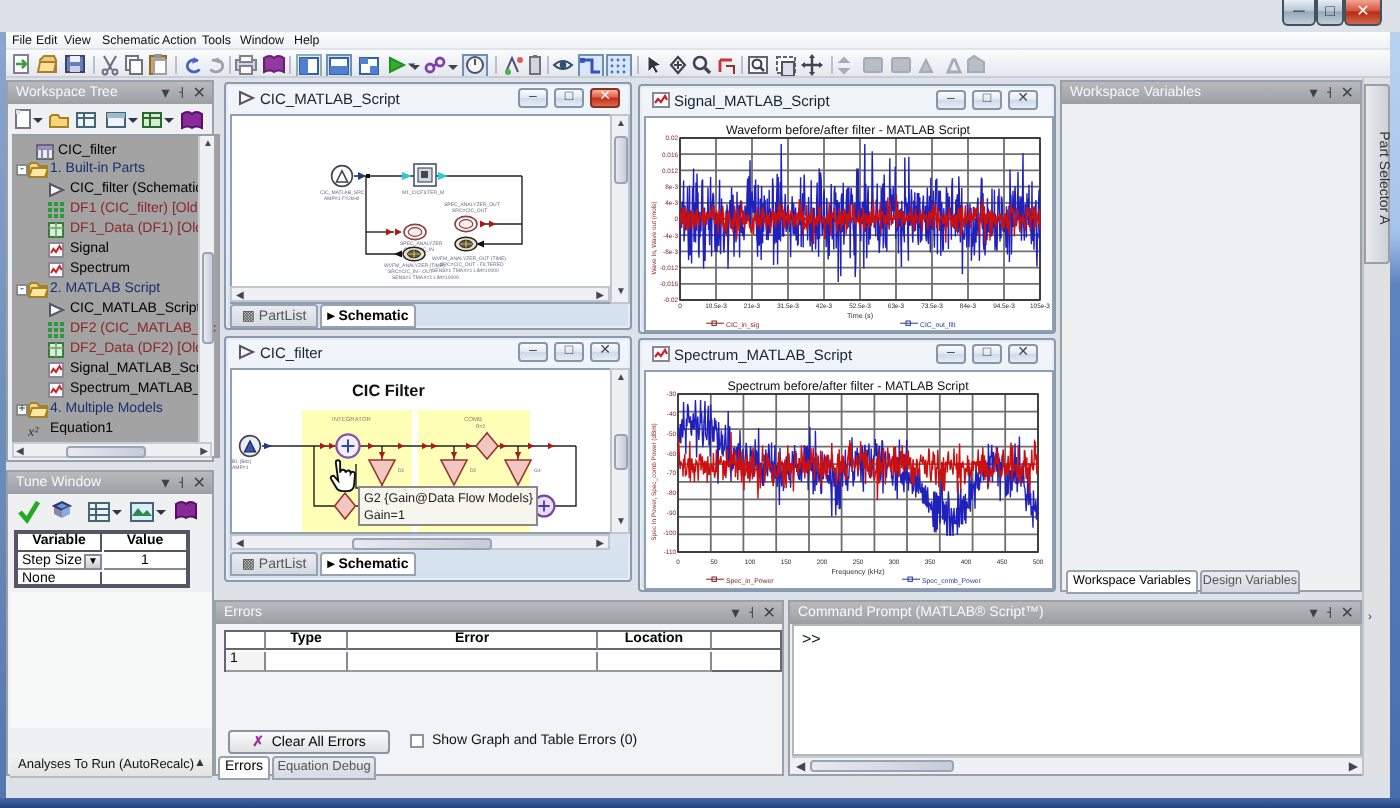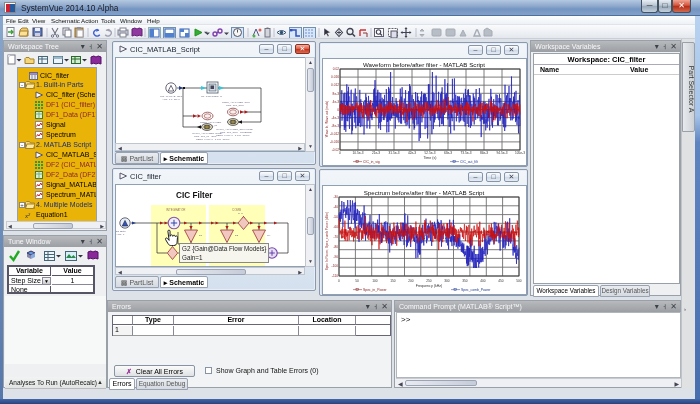--- a/index.html
+++ b/index.html
@@ -32,27 +32,20 @@
 .wtitle{position:absolute;left:2px;top:1px;right:2px;height:13px;font-size:7.5px;color:#1a2330;line-height:13px}
 .wbt{position:absolute;top:2px;width:15px;height:10px;border:1px solid #8795a8;border-radius:2px;background:linear-gradient(#fcfdfe,#dfe7f0 50%,#cdd9e8 50%,#e6ecf4);font-size:7px;color:#445;text-align:center;line-height:8px}
 .wbt.red{background:linear-gradient(#f2b0a2,#e06048 45%,#c03018 50%,#d86a50);border-color:#8a3020;color:#fff}
 .wcontent{position:absolute;background:#fff;border:1px solid #90a0b4}
 .tabs{position:absolute;font-size:7px}
 .tab{position:absolute;top:0;height:12px;border:1px solid #98a2b0;border-top:1px solid #98a2b0;background:linear-gradient(#e9ecf0,#d5dae1);color:#555;text-align:center;border-radius:2px 2px 0 0}
 .tab.act{background:#fff;color:#000;font-weight:bold}
 </style></head><body>
 <div id="app">
 
-<div id="tbar" class="abs">
-  <div class="logo abs">
-        <i></i>
-        <b></b>
-      </div>
-  <div class="t abs">SystemVue 2014.10 Alpha</div>
-</div>
 <div class="winbtns abs" style="left:641px;width:59px">
   <div class="wb" style="left:0;width:17px">─</div>
   <div class="wb" style="left:17px;width:14px">□</div>
   <div class="wb close" style="left:31px;width:19px">✕</div>
 </div>
 
 <div id="menu" class="abs">
   <span style="left:6px">File</span>
       <span style="left:18px">Edit</span>
       <span style="left:32px">View</span>
@@ -210,21 +203,21 @@
 <rect x="31.5" y="2.5" width="9" height="7" fill="#eef4fa" stroke="#467"></rect>
         <path d="M31.5 5h9M35 2.5v7" stroke="#467"></path>
 <rect x="46.5" y="2.5" width="9" height="7" fill="#eef4fa" stroke="#467"></rect>
         <rect x="46.5" y="2.5" width="9" height="2.5" fill="#9bc"></rect>
         <path d="M57 5l2.5 2.5 2.5-2.5z" fill="#334"></path>
 <rect x="64.5" y="2.5" width="9" height="7" fill="#d2ecd2" stroke="#2a6a2a"></rect>
         <path d="M64.5 5h9M68 2.5v7" stroke="#2a6a2a"></path>
         <path d="M75 5l2.5 2.5 2.5-2.5z" fill="#334"></path>
 <path d="M84 3q3-2 5 0 2-2 5 0v7q-3-1.5-5 0-2-1.5-5 0z" fill="#8a2a9a" stroke="#551166"></path>
 </svg>
-<div class="abs" style="left:13px;top:26px;width:80px;height:162px;background:#eab308;border:1px solid #98a0aa;overflow:hidden">
+<div class="abs" style="left:2px;top:26px;width:104px;height:162px;background:#a3a3a3;border:1px solid #98a0aa;overflow:hidden">
 <span class="abs" style="left:11px;top:3.5px;line-height:0;font-size:0"><svg width="9" height="8" viewBox="0 0 9 8">
             <rect x="0.5" y="0.5" width="8" height="7" fill="#e8eef4" stroke="#667"></rect>
             <path d="M0.5 2.5h8M3 2.5v5M6 2.5v5" stroke="#889" fill="none"></path>
             <rect x="1" y="1" width="7" height="1.5" fill="#a8c"></rect>
           </svg></span>
         <span class="abs" style="left:22px;top:3.5px;font-size:7px;line-height:8px;white-space:nowrap;color:#000">CIC_filter</span>
 <span class="abs" style="left:1px;top:13.5px;width:6px;height:6px;border:1px solid #888;background:#fff;font-size:6px;line-height:5px;text-align:center;color:#333">-</span>
         <span class="abs" style="left:7px;top:13.0px;line-height:0;font-size:0"><svg width="10" height="8" viewBox="0 0 10 8">
             <path d="M0.5 7.5v-6l1-1h3l1 1.5h4v5.5z" fill="#f5d67a" stroke="#a5822a"></path>
             <path d="M0.5 7.5l1.5-4.5h8l-1.5 4.5z" fill="#ffe9a0" stroke="#a5822a"></path>
@@ -511,20 +504,24 @@
   <div class="sbthumb abs" style="left:60px;top:0.5px;width:70px;height:6px"></div>
   <div class="arr abs" style="right:2px;top:1px;font-size:5px">▶</div>
  </div>
  <div class="tabs" style="left:2px;top:107px;width:200px;height:13px">
   <div class="tab" style="left:0;width:44px;line-height:11px;white-space:nowrap">▩ PartList</div>
   <div class="tab act" style="left:45px;width:48px;line-height:11px;white-space:nowrap">▸ Schematic</div>
  </div>
 </div>
 
 <div class="win" style="left:319px;top:42px;width:209px;height:125px">
+ <div class="wtitle"><svg width="9" height="8" viewBox="0 0 9 8" style="vertical-align:-1px;margin:0 2px 0 4px">
+          <rect x="0.5" y="0.5" width="8" height="7" fill="#fff" stroke="#889"></rect>
+          <path d="M1.5 5.5l1.5-2 1.5 1.5 2-3 1 2" stroke="#c22" fill="none" stroke-width="1.1"></path>
+        </svg>Signal_MATLAB_Script</div>
  <div class="wbt" style="left:148px;width:15px">–</div>
  <div class="wbt" style="left:166px;width:15px">□</div>
  <div class="wbt" style="left:184px;width:15px">✕</div>
  <div class="wcontent" style="left:2px;top:15px;width:205px;height:108px">
   <svg width="203" height="106" viewBox="0 0 203 106" style="position:absolute;left:0;top:0">
    <text x="101" y="8" font-size="6.2" fill="#111" text-anchor="middle">Waveform before/after filter - MATLAB Script</text>
    <rect x="17" y="10" width="180" height="81" fill="#fff"></rect>
    <g stroke="#6e6e6e" stroke-width="0.9">
             <line x1="17.0" y1="10" x2="17.0" y2="91"></line>
             <line x1="35.0" y1="10" x2="35.0" y2="91"></line>
@@ -581,20 +578,24 @@
             <line x1="30" y1="102.6" x2="39" y2="102.6" stroke="#8a2020" stroke-width="0.5"></line>
             <text x="40" y="104.3" fill="#8a2020">CIC_in_sig</text>
             <rect x="130" y="101.5" width="2.2" height="2.2" fill="none" stroke="#223a9a" stroke-width="0.5"></rect>
             <line x1="127" y1="102.6" x2="136" y2="102.6" stroke="#223a9a" stroke-width="0.5"></line>
             <text x="137" y="104.3" fill="#223a9a">CIC_out_filt</text>
           </g>
   </svg>
  </div>
 </div>
 <div class="win" style="left:319px;top:169px;width:209px;height:127px">
+ <div class="wtitle"><svg width="9" height="8" viewBox="0 0 9 8" style="vertical-align:-1px;margin:0 2px 0 4px">
+          <rect x="0.5" y="0.5" width="8" height="7" fill="#fff" stroke="#889"></rect>
+          <path d="M1.5 5.5l1.5-2 1.5 1.5 2-3 1 2" stroke="#c22" fill="none" stroke-width="1.1"></path>
+        </svg>Spectrum_MATLAB_Script</div>
  <div class="wbt" style="left:148px;width:15px">–</div>
  <div class="wbt" style="left:166px;width:15px">□</div>
  <div class="wbt" style="left:184px;width:15px">✕</div>
  <div class="wcontent" style="left:2px;top:15px;width:205px;height:110px">
   <svg width="203" height="108" viewBox="0 0 203 108" style="position:absolute;left:0;top:0">
    <text x="101" y="9" font-size="6.2" fill="#111" text-anchor="middle">Spectrum before/after filter - MATLAB Script</text>
    <rect x="16" y="11" width="180" height="79" fill="#fff"></rect>
    <g stroke="#6e6e6e" stroke-width="0.9">
             <line x1="16.0" y1="11" x2="16.0" y2="90"></line>
             <line x1="32.4" y1="11" x2="32.4" y2="90"></line>
@@ -651,27 +652,20 @@
             <rect x="131" y="102.5" width="2.2" height="2.2" fill="none" stroke="#223a9a" stroke-width="0.5"></rect>
             <line x1="128" y1="103.6" x2="137" y2="103.6" stroke="#223a9a" stroke-width="0.5"></line>
             <text x="138" y="105.3" fill="#223a9a">Spec_comb_Power</text>
           </g>
   </svg>
  </div>
 </div>
 <div class="panel abs" style="left:530px;top:40px;width:151px;height:256px">
  <div class="ptitle">Workspace Variables</div>
  <div class="pbtns">▾ ˧ ✕</div>
- <div class="abs" style="left:2px;top:12px;width:147px;height:231px;background:#fff;border:1px solid #98a0aa">
-  <div class="abs" style="left:0;top:0;right:0;height:11px;border-bottom:1px solid #aab;font-size:7.5px;font-weight:bold;text-align:center;line-height:11px">Workspace: CIC_filter</div>
-  <div class="abs" style="left:0;top:11px;right:0;height:10px;border-bottom:1px solid #ccc;font-size:7px;font-weight:bold">
-          <span class="abs" style="left:6px;top:1px">Name</span>
-          <span class="abs" style="left:96px;top:1px">Value</span>
-        </div>
- </div>
  <div class="tabs" style="left:2px;top:244px;width:147px;height:12px">
   <div class="tab act" style="left:0;width:66px;line-height:10px;font-weight:normal;font-size:6.3px;white-space:nowrap;overflow:hidden">Workspace Variables</div>
   <div class="tab" style="left:67px;width:50px;line-height:10px;font-size:6.3px;white-space:nowrap;overflow:hidden">Design Variables</div>
  </div>
 </div>
 
 <div class="panel abs" style="left:107px;top:300px;width:285px;height:88px;background:#f2f3f4">
  <div class="ptitle">Errors</div>
  <div class="pbtns">▾ ˧ ✕</div>
  <div class="abs" style="left:4px;top:14px;width:279px;height:21px;background:#fff;border:1.5px solid #667;font-size:7px">

